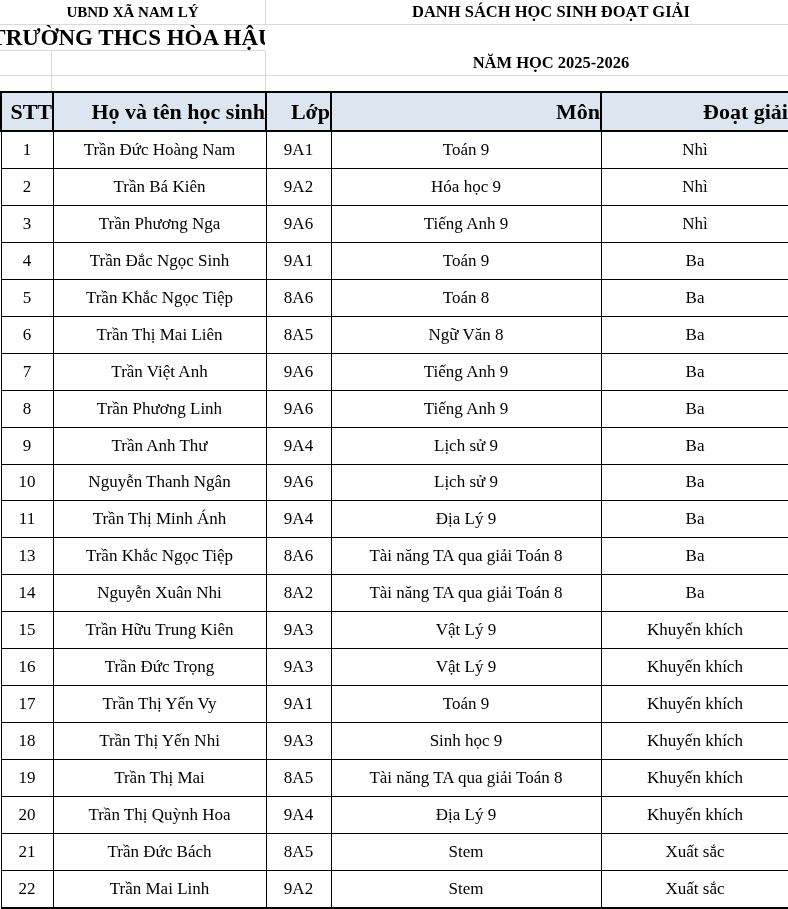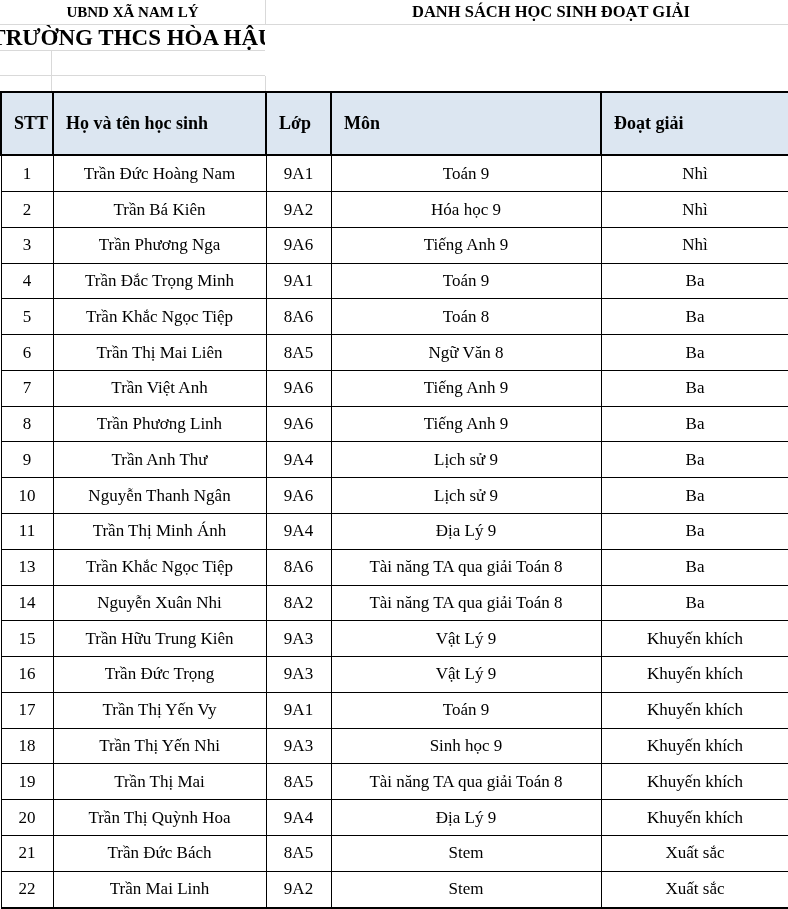--- a/index.html
+++ b/index.html
@@ -41,24 +41,24 @@
   table.results {
     width: 788px;
     height: 818px;
     border-collapse: collapse;
     table-layout: fixed;
   }
   table.results th {
     background: #dce6f1;
     border: 2px solid #000;
     font-weight: bold;
-    font-size: 18px;
+    font-size: 22px;
     height: 37px;
-    padding: 12px;
-    text-align: left;
+    padding: 0;
+    text-align: right;
     vertical-align: middle;
   }
   table.results td {
     border: 1px solid #000;
     font-size: 17px;
     padding: 0;
     text-align: center;
     vertical-align: middle;
     overflow: hidden;
     white-space: nowrap;
@@ -72,20 +72,21 @@
 <div class="page">
 
   <div class="top-grid">
     <div class="tg-cell span-left lh1">UBND XÃ NAM LÝ</div>
     <div class="tg-cell col-right ttl">DANH SÁCH HỌC SINH ĐOẠT GIẢI</div>
 
     <div class="tg-cell span-left lh2">TRƯỜNG THCS HÒA HẬU</div>
 
     <div class="tg-cell col-a"></div>
     <div class="tg-cell col-b"></div>
+    <div class="tg-cell col-right ttl">NĂM HỌC 2025-2026</div>
 
     <div class="tg-cell col-a no-bottom"></div>
     <div class="tg-cell col-b no-bottom"></div>
     <div class="tg-cell col-right no-bottom"></div>
   </div>
 
   <table class="results">
     <colgroup>
       <col style="width:52px">
         <col style="width:213px">
@@ -119,21 +120,21 @@
         </tr>
         <tr>
           <td class="stt">3</td>
           <td class="name">Trần Phương Nga</td>
           <td class="class">9A6</td>
           <td class="subject">Tiếng Anh 9</td>
           <td class="prize">Nhì</td>
         </tr>
         <tr>
           <td class="stt">4</td>
-          <td class="name">Trần Đắc Trọng Minh</td>
+          <td class="name">Trần Đắc Ngọc Sinh</td>
           <td class="class">9A1</td>
           <td class="subject">Toán 9</td>
           <td class="prize">Ba</td>
         </tr>
         <tr>
           <td class="stt">5</td>
           <td class="name">Trần Khắc Ngọc Tiệp</td>
           <td class="class">8A6</td>
           <td class="subject">Toán 8</td>
           <td class="prize">Ba</td>

